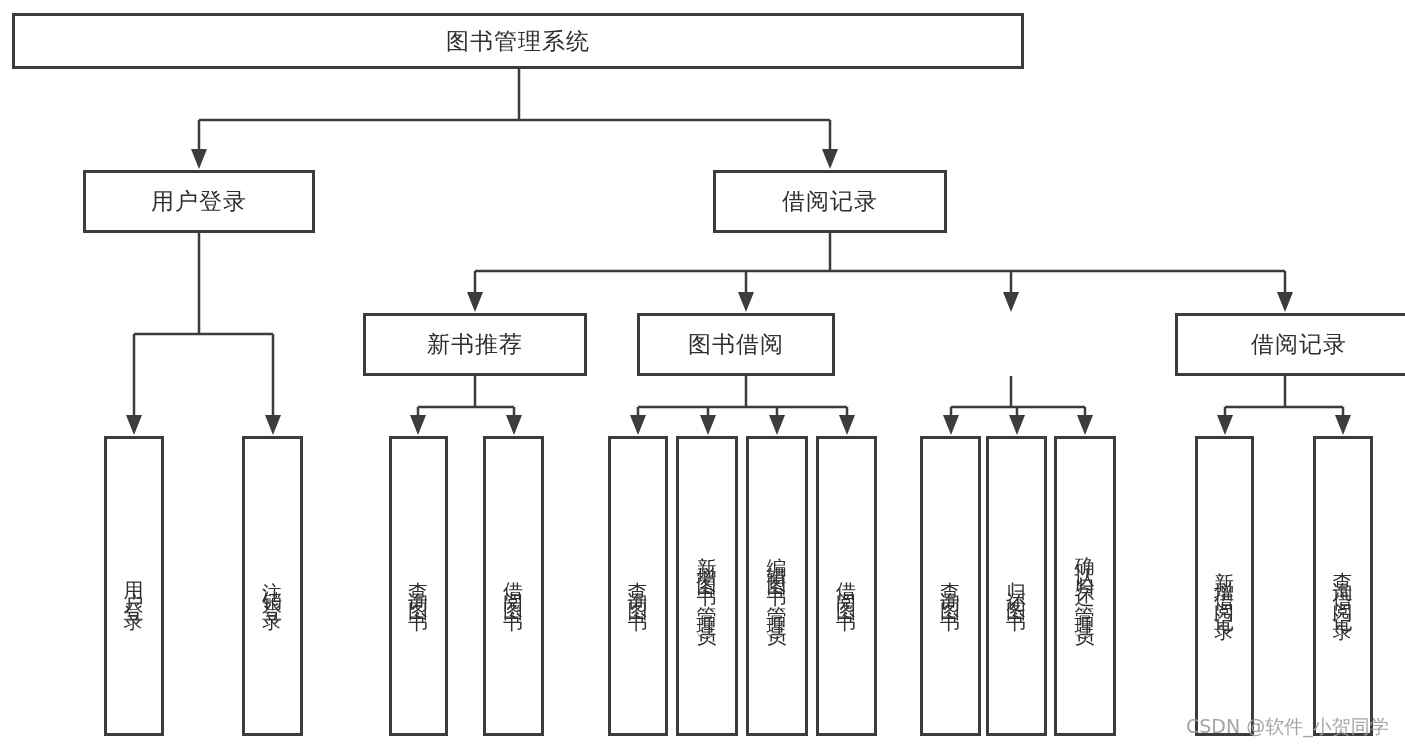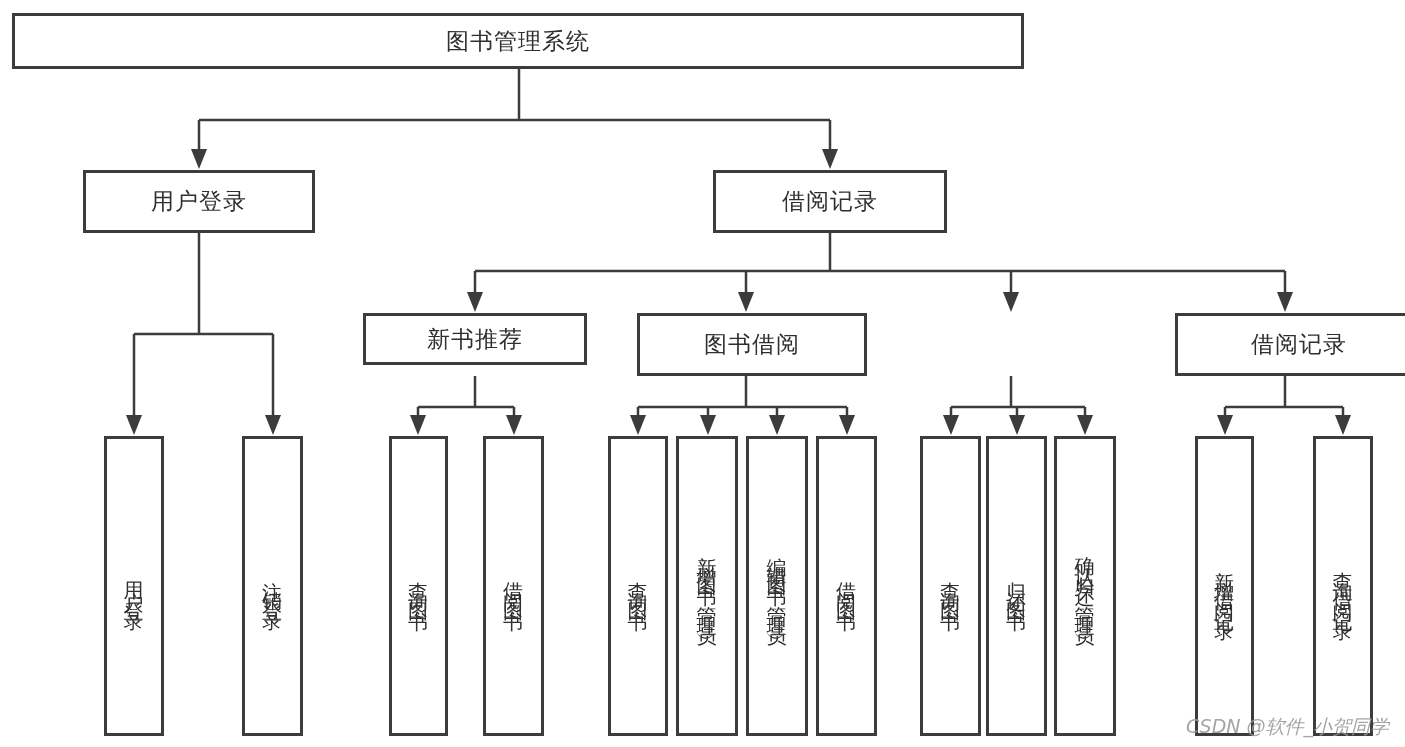--- a/index.html
+++ b/index.html
@@ -34,21 +34,20 @@
     white-space:normal;
   }
   .watermark{
     position:absolute;
     left:1186px;top:714px;
     font-size:19px;
     color:#9b9b9b;
     white-space:nowrap;
     z-index:5;
     opacity:0.9;
-    font-style:italic;
   }
 </style>
 </head>
 <body>
 
 <div class="canvas">
 
   <svg class="connectors" viewBox="0 0 1405 747">
     <path d="M519,69 V120 M199,120 H830 M199,120 V151 M830,120 V151
          M199,233 V334 M134,334 H273 M134,334 V417 M273,334 V417
@@ -84,24 +83,24 @@
     <span class="lbl">图书管理系统</span>
   </div>
 
   <div class="node" style="left:83px;top:170px;width:232px;height:63px">
     <span class="lbl">用户登录</span>
   </div>
   <div class="node" style="left:713px;top:170px;width:234px;height:63px">
     <span class="lbl">借阅记录</span>
   </div>
 
-  <div class="node" style="left:363px;top:313px;width:224px;height:52px">
+  <div class="node" style="left:363px;top:313px;width:224px;height:63px">
     <span class="lbl">新书推荐</span>
   </div>
-  <div class="node" style="left:637px;top:313px;width:230px;height:63px">
+  <div class="node" style="left:637px;top:313px;width:198px;height:63px">
     <span class="lbl">图书借阅</span>
   </div>
   <div class="node" style="left:1175px;top:313px;width:248px;height:63px">
     <span class="lbl">借阅记录</span>
   </div>
 
   <div class="node leaf" style="left:104px;top:436px;width:60px;height:300px">
     <span class="lbl">用户登录</span>
   </div>
   <div class="node leaf" style="left:242px;top:436px;width:61px;height:300px">

